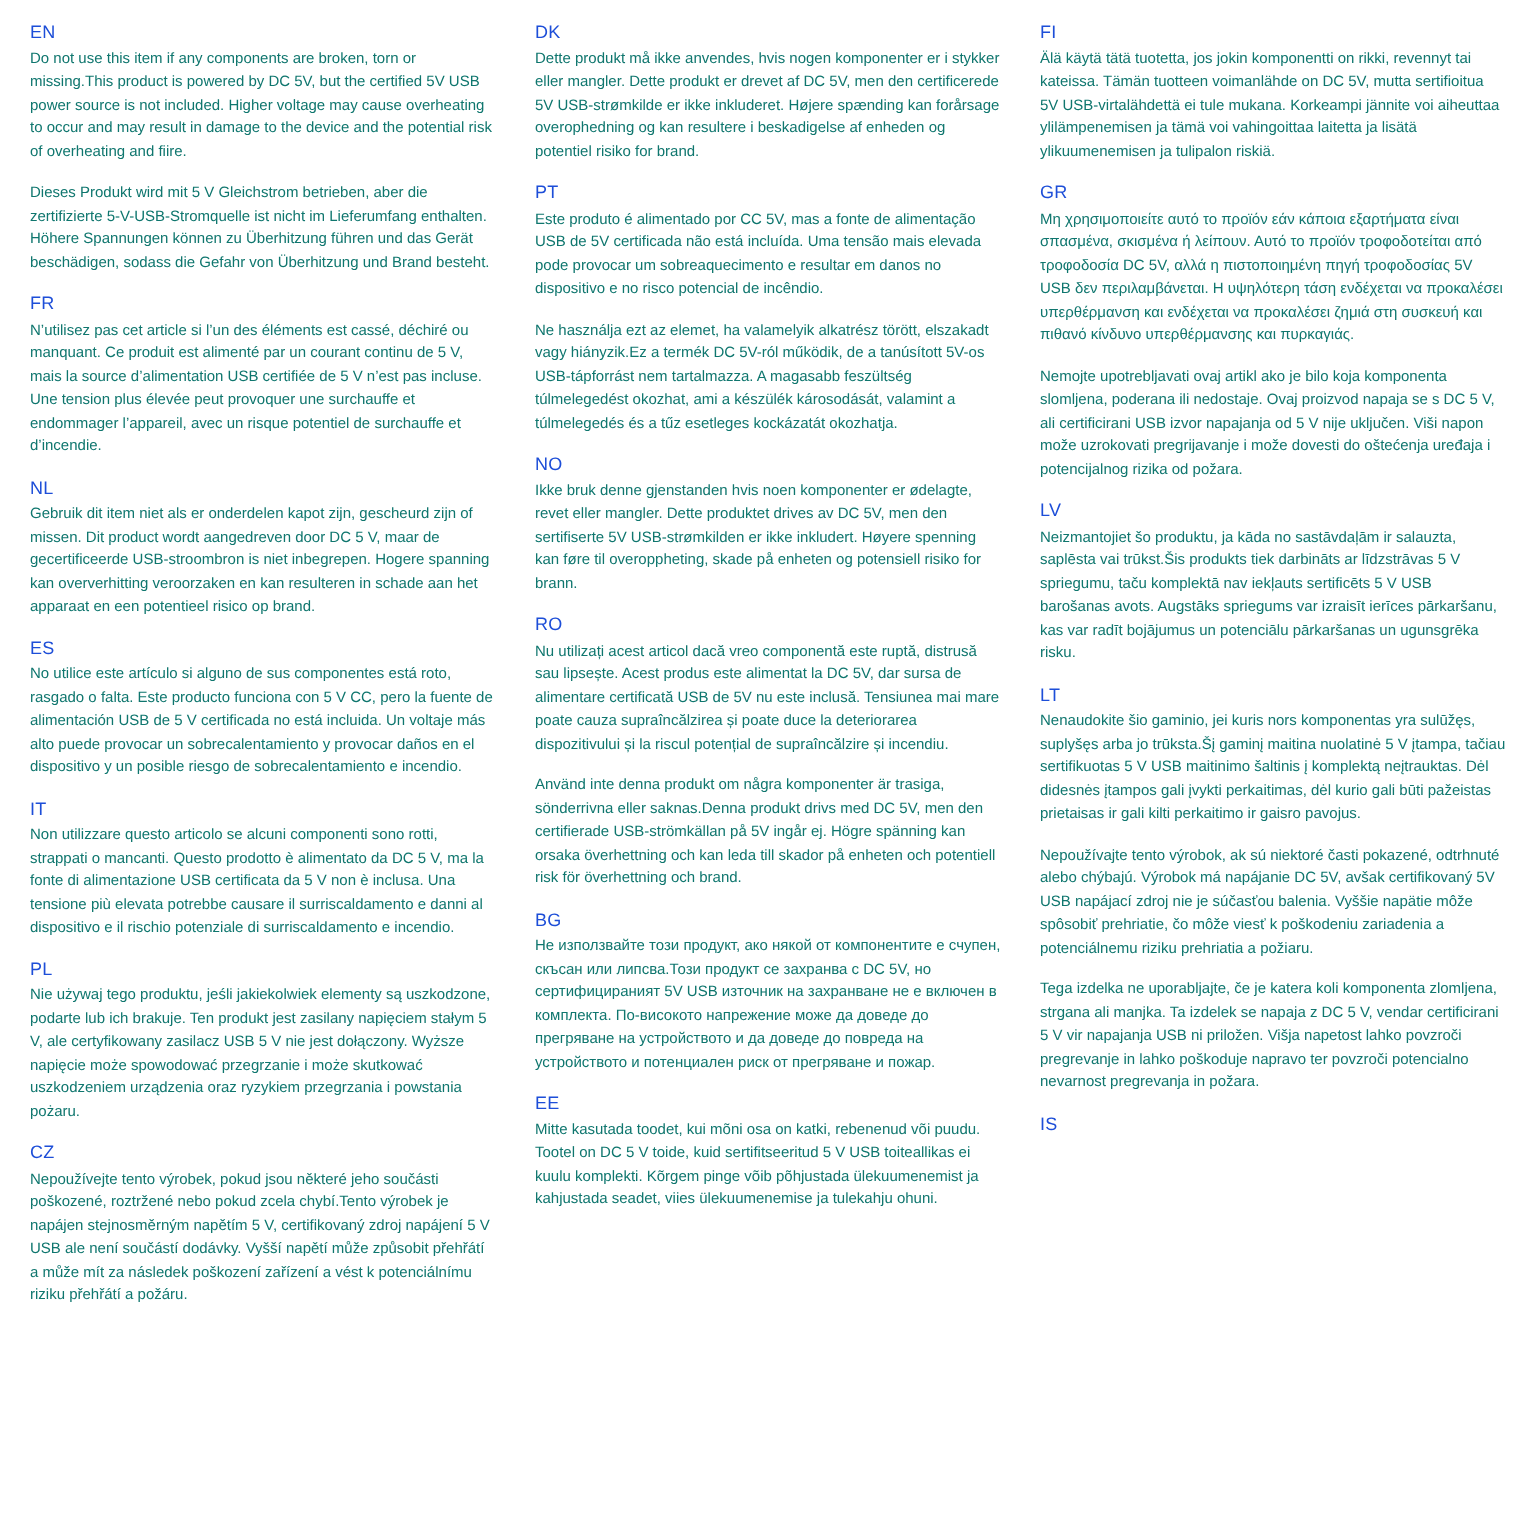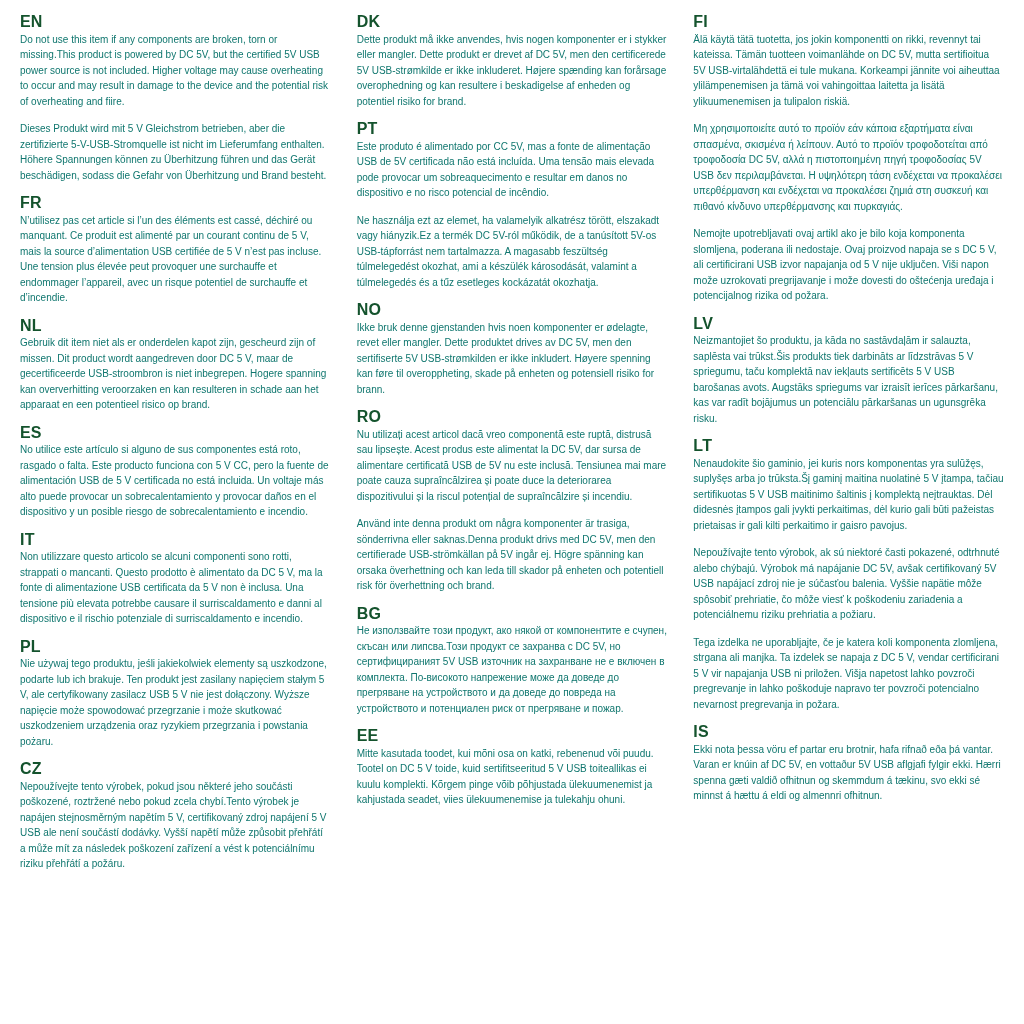--- a/index.html
+++ b/index.html
@@ -23,25 +23,25 @@
     width: 1024px;
   }
   .col {
     flex: 1 1 0;
     min-width: 0;
   }
   .lang-section {
     margin-bottom: 12px;
   }
   .lang-code {
-    font-size: 16px;
-    font-weight: bold;
+    font-size: 12px;
+    font-weight: normal;
     line-height: 15.5px;
     margin: 0 0 2px 0;
-    color: #14532d;
+    color: #1d4ed8;
     letter-spacing: 0.2px;
   }
   .warning-text {
     font-size: 10px;
     line-height: 15.5px;
     margin: 0;
     color: #0f766e;
   }
 </style>
 </head>
@@ -115,20 +115,21 @@
       <p class="warning-text">Mitte kasutada toodet, kui mõni osa on katki, rebenenud või puudu. Tootel on DC 5 V toide, kuid sertifitseeritud 5 V USB toiteallikas ei kuulu komplekti. Kõrgem pinge võib põhjustada ülekuumenemist ja kahjustada seadet, viies ülekuumenemise ja tulekahju ohuni.</p>
     </div>
   </div>
 
   <div class="col">
     <div class="lang-section">
       <h2 class="lang-code">FI</h2>
       <p class="warning-text">Älä käytä tätä tuotetta, jos jokin komponentti on rikki, revennyt tai kateissa. Tämän tuotteen voimanlähde on DC 5V, mutta sertifioitua 5V USB-virtalähdettä ei tule mukana. Korkeampi jännite voi aiheuttaa ylilämpenemisen ja tämä voi vahingoittaa laitetta ja lisätä ylikuumenemisen ja tulipalon riskiä.</p>
     </div>
     <div class="lang-section">
+      <h2 class="lang-code">GR</h2>
       <p class="warning-text">Μη χρησιμοποιείτε αυτό το προϊόν εάν κάποια εξαρτήματα είναι σπασμένα, σκισμένα ή λείπουν. Αυτό το προϊόν τροφοδοτείται από τροφοδοσία DC 5V, αλλά η πιστοποιημένη πηγή τροφοδοσίας 5V USB δεν περιλαμβάνεται. Η υψηλότερη τάση ενδέχεται να προκαλέσει υπερθέρμανση και ενδέχεται να προκαλέσει ζημιά στη συσκευή και πιθανό κίνδυνο υπερθέρμανσης και πυρκαγιάς.</p>
     </div>
     <div class="lang-section">
       <p class="warning-text">Nemojte upotrebljavati ovaj artikl ako je bilo koja komponenta slomljena, poderana ili nedostaje. Ovaj proizvod napaja se s DC 5 V, ali certificirani USB izvor napajanja od 5 V nije uključen. Viši napon može uzrokovati pregrijavanje i može dovesti do oštećenja uređaja i potencijalnog rizika od požara.</p>
     </div>
     <div class="lang-section">
       <h2 class="lang-code">LV</h2>
       <p class="warning-text">Neizmantojiet šo produktu, ja kāda no sastāvdaļām ir salauzta, saplēsta vai trūkst.Šis produkts tiek darbināts ar līdzstrāvas 5 V spriegumu, taču komplektā nav iekļauts sertificēts 5 V USB barošanas avots. Augstāks spriegums var izraisīt ierīces pārkaršanu, kas var radīt bojājumus un potenciālu pārkaršanas un ugunsgrēka risku.</p>
     </div>
     <div class="lang-section">
@@ -136,17 +137,16 @@
       <p class="warning-text">Nenaudokite šio gaminio, jei kuris nors komponentas yra sulūžęs, suplyšęs arba jo trūksta.Šį gaminį maitina nuolatinė 5 V įtampa, tačiau sertifikuotas 5 V USB maitinimo šaltinis į komplektą neįtrauktas. Dėl didesnės įtampos gali įvykti perkaitimas, dėl kurio gali būti pažeistas prietaisas ir gali kilti perkaitimo ir gaisro pavojus.</p>
     </div>
     <div class="lang-section">
       <p class="warning-text">Nepoužívajte tento výrobok, ak sú niektoré časti pokazené, odtrhnuté alebo chýbajú. Výrobok má napájanie DC 5V, avšak certifikovaný 5V USB napájací zdroj nie je súčasťou balenia. Vyššie napätie môže spôsobiť prehriatie, čo môže viesť k poškodeniu zariadenia a potenciálnemu riziku prehriatia a požiaru.</p>
     </div>
     <div class="lang-section">
       <p class="warning-text">Tega izdelka ne uporabljajte, če je katera koli komponenta zlomljena, strgana ali manjka. Ta izdelek se napaja z DC 5 V, vendar certificirani 5 V vir napajanja USB ni priložen. Višja napetost lahko povzroči pregrevanje in lahko poškoduje napravo ter povzroči potencialno nevarnost pregrevanja in požara.</p>
     </div>
     <div class="lang-section">
       <h2 class="lang-code">IS</h2>
-      <p class="warning-text">Ekki nota þessa vöru ef partar eru brotnir, hafa rifnað eða þá vantar. Varan er knúin af DC 5V, en vottaður 5V USB aflgjafi fylgir ekki. Hærri spenna gæti valdið ofhitnun og skemmdum á tækinu, svo ekki sé minnst á hættu á eldi og almennri ofhitnun.</p>
     </div>
   </div>
 
 </div>
 
 </body></html>

